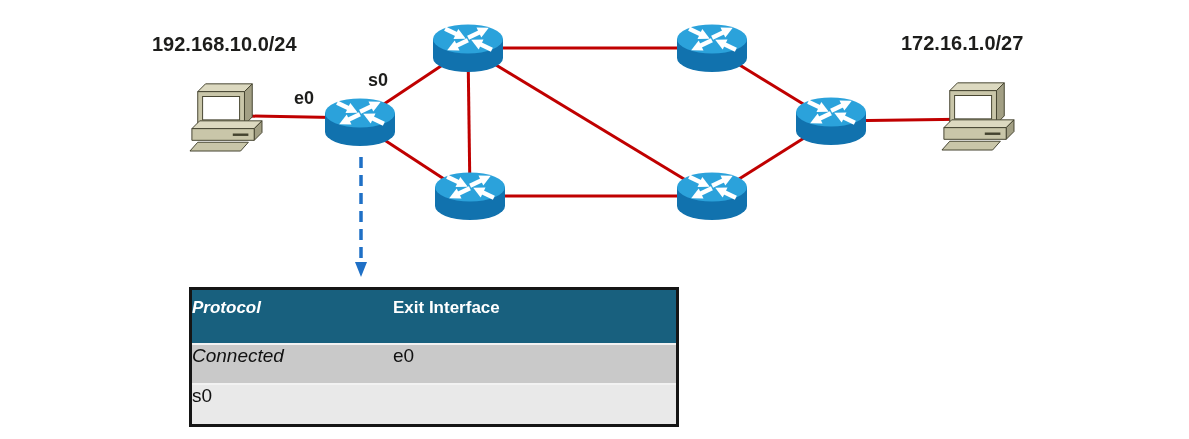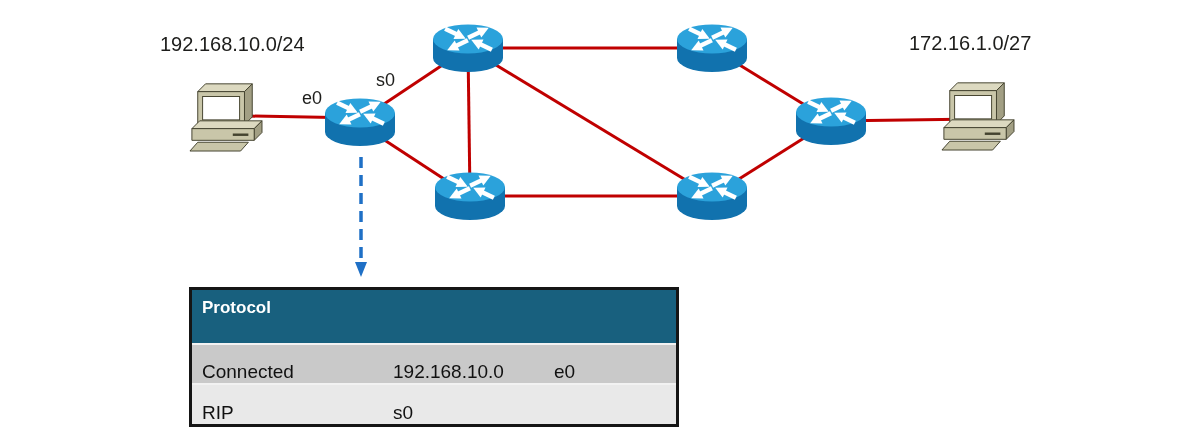--- a/index.html
+++ b/index.html
@@ -14,35 +14,35 @@
   .router-arrows{fill:#ffffff;stroke:none;}
   .dashed-shaft{stroke:var(--pointer-blue,#1f70c6);stroke-width:3.5;stroke-dasharray:11 7;fill:none;}
   .dashed-head{fill:var(--pointer-blue,#1f70c6);}
   .pc-front{fill:var(--pc-front,#c9c6a9);stroke:var(--pc-outline,#44432f);stroke-width:1;stroke-linejoin:round;}
   .pc-top{fill:var(--pc-top,#dcd9c0);stroke:var(--pc-outline,#44432f);stroke-width:1;stroke-linejoin:round;}
   .pc-side{fill:var(--pc-side,#a29f84);stroke:var(--pc-outline,#44432f);stroke-width:1;stroke-linejoin:round;}
   .pc-screen{fill:#ffffff;stroke:var(--pc-outline,#44432f);stroke-width:1;}
   .pc-slot{fill:var(--pc-outline,#44432f);}
 
   
-  .lbl{position:absolute;font-weight:normal;color:var(--label-text,#1d1d1b);line-height:1;white-space:nowrap;margin-left:8px;}
+  .lbl{position:absolute;font-weight:bold;color:var(--label-text,#1d1d1b);line-height:1;white-space:nowrap;}
   .lbl.net{font-size:20px;letter-spacing:0px;}
   .lbl.iface{font-size:18px;}
 
   
   .rtable{position:absolute;left:189px;top:287px;width:490px;box-sizing:border-box;
           border:3px solid var(--table-border,#151515);background:var(--row2-bg,#e9e9e9);}
   .thead{display:flex;align-items:flex-start;height:53px;box-sizing:border-box;
          background:var(--header-bg,#18607e);color:var(--header-text,#ffffff);
          font-weight:bold;font-size:17px;line-height:22px;padding-top:7px;}
-  .trow{display:flex;align-items:flex-end;font-size:19px;color:#111111;
+  .trow{display:flex;align-items:flex-start;font-size:19px;color:#111111;
         border-top:2px solid #f2f2f2;box-sizing:border-box;}
   .trow.r1{height:40px;background:var(--row1-bg,#c9c9c9);}
   .trow.r2{height:41px;background:var(--row2-bg,#e9e9e9);}
-  .c1{box-sizing:border-box;width:201px;padding-left:10px;flex:none;}
+  .c1{box-sizing:border-box;width:201px;flex:none;font-style:italic;}
   .c2{box-sizing:border-box;width:161px;flex:none;}
   .c3{flex:1;}
   .wrap{display:inline-block;max-width:120px;}
 </style>
 </head>
 <body>
 
 <div class="canvas">
 
   <svg class="drawing" width="1189" height="439" viewBox="0 0 1189 439">
@@ -115,25 +115,24 @@
   </svg>
 
   <div class="lbl net" style="left:152px;top:34px">192.168.10.0/24</div>
   <div class="lbl net" style="left:901px;top:33px">172.16.1.0/27</div>
   <div class="lbl iface" style="left:294px;top:89px">e0</div>
   <div class="lbl iface" style="left:368px;top:71px">s0</div>
 
   <div class="rtable">
     <div class="thead">
       <span class="c1">Protocol</span>
+      <span class="c3">Exit Interface</span>
     </div>
     <div class="trow r1">
       <span class="c1">Connected</span>
-      <span class="c2">192.168.10.0</span>
       <span class="c3">e0</span>
     </div>
     <div class="trow r2">
-      <span class="c1">RIP</span>
       <span class="c3">s0</span>
     </div>
   </div>
 
 </div>
 
 </body></html>

